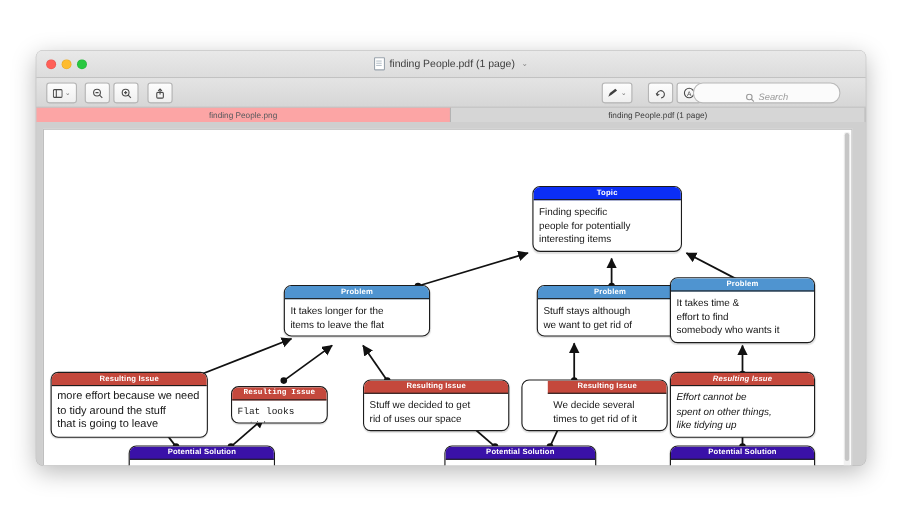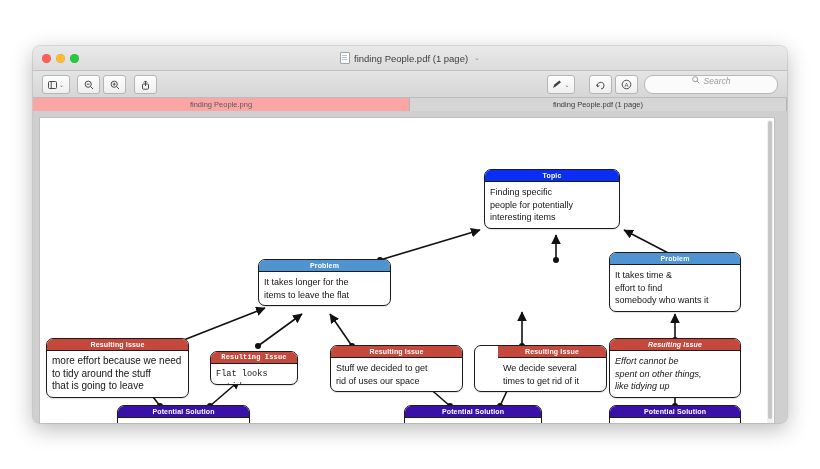--- a/index.html
+++ b/index.html
@@ -61,23 +61,23 @@
     color:#4a4a4a;
   }
   .tb-sidebar{left:9px;width:26px;}
   .tb-zoomout{left:44px;width:21px;}
   .tb-zoomin{left:70px;width:21px;}
   .tb-share{left:101px;width:21px;}
   .tb-markup{right:212px;width:26px;}
   .tb-rotate{right:175px;width:21px;}
   .tb-annot{right:149px;width:21px;}
   .search-box{
-    position:absolute;right:9px;top:4px;width:132px;height:17px;
+    position:absolute;right:23px;top:4px;width:132px;height:17px;
     background:#fbfbfb;border:.5px solid #b8b8b8;border-radius:9px;
-    display:flex;align-items:flex-start;justify-content:center;gap:4px;
+    display:flex;align-items:flex-end;justify-content:center;gap:4px;
     font-size:8.5px;color:#9a9a9a;font-style:italic;
   }
   .mini-chev{font-size:6px;color:#6d6d6d;margin-left:2px;}
 
   
   .tabbar{position:relative;height:13px;width:100%;background:#c9c9c9;display:flex;}
   .tab{
     flex:1;display:flex;align-items:center;justify-content:center;
     font-size:7.5px;color:#55585c;border-right:.5px solid #b3b3b3;
   }
@@ -275,20 +275,27 @@
           </div>
 
           <div class="node" style="left:218px;top:141px;width:133px;height:47px;">
             <div class="hdr problem">Problem</div>
             <div class="body">
               <div>It takes longer for the</div>
               <div>items to leave the flat</div>
             </div>
           </div>
 
+          <div class="node" style="left:448px;top:141px;width:133px;height:47px;">
+            <div class="hdr problem">Problem</div>
+            <div class="body">
+              <div>Stuff stays although</div>
+              <div>we want to get rid of</div>
+            </div>
+          </div>
 
           <div class="node" style="left:569px;top:134px;width:132px;height:60px;">
             <div class="hdr problem">Problem</div>
             <div class="body">
               <div>It takes time &amp;</div>
               <div>effort to find</div>
               <div>somebody who wants it</div>
             </div>
           </div>
 

